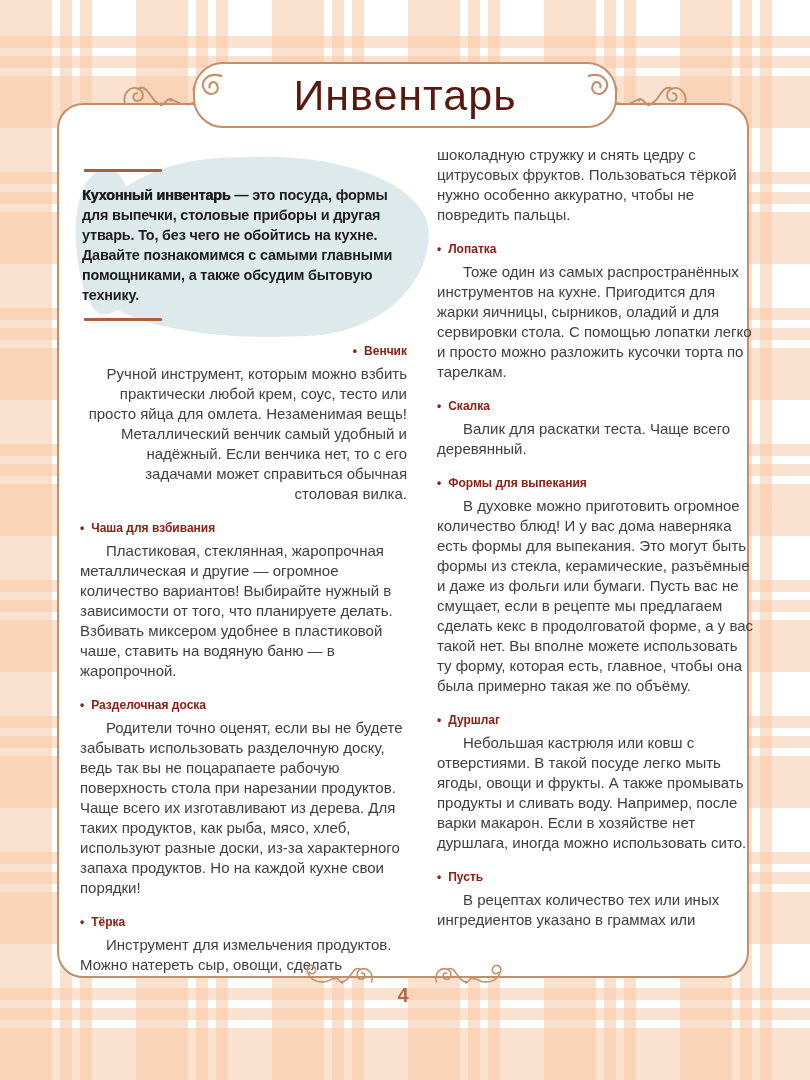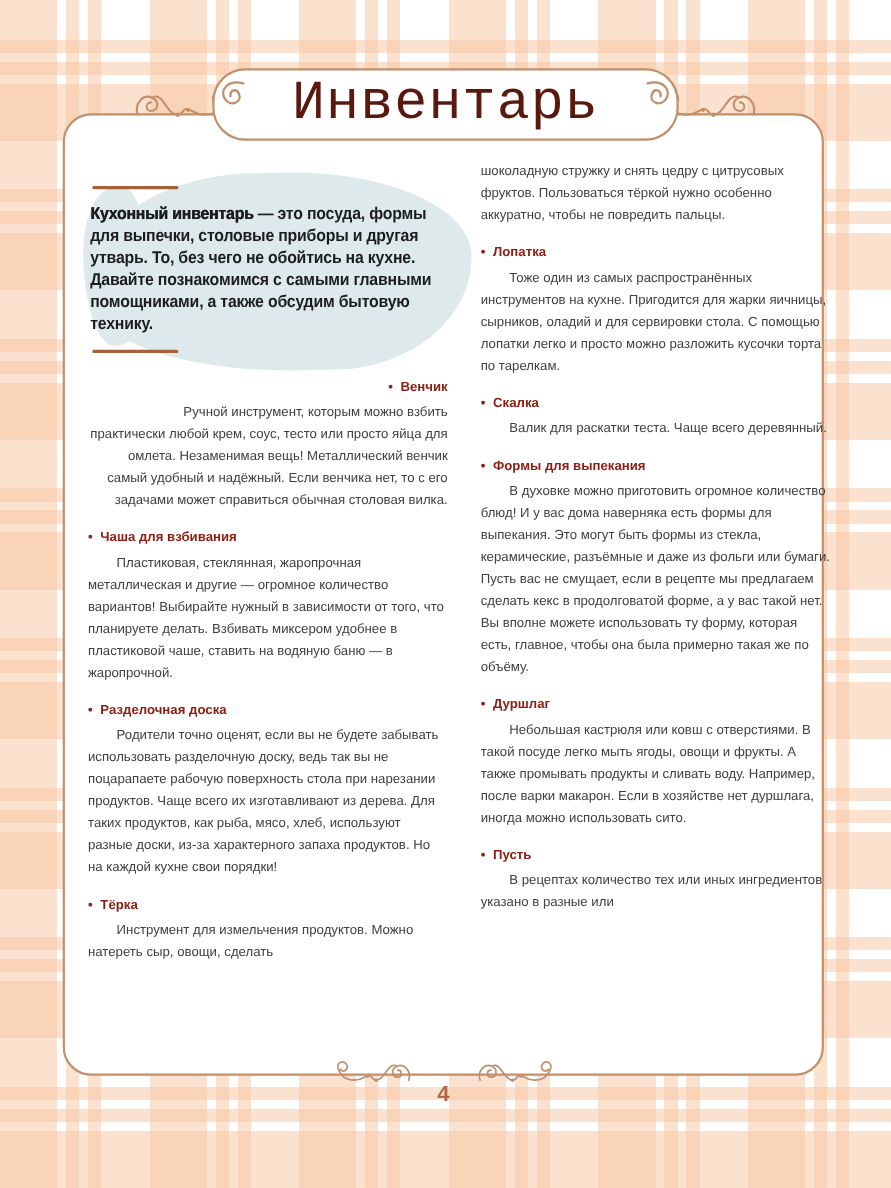--- a/index.html
+++ b/index.html
@@ -23,21 +23,21 @@
     background:#ffffff;border:2px solid #c28f6d;border-radius:26px;
     box-sizing:border-box;
   }
   .banner{
     position:absolute;left:50%;top:62px;width:424px;height:66px;margin-left:-212px;
     background:#ffffff;border:2px solid #c28f6d;border-radius:30px;
     box-sizing:border-box;z-index:6;
     display:flex;align-items:center;justify-content:center;
   }
   .title{
-    font-family:Liberation Mono, monospace;font-size:50px;font-weight:400;
+    font-family:Liberation Sans, sans-serif;font-size:43px;font-weight:400;
     color:#5a190e;letter-spacing:1px;line-height:1;
   }
   .flourish{position:absolute;z-index:5;}
   .flourish svg{display:block;}
   .mirror{transform:scaleX(-1);}
   .banner-curl{position:absolute;top:9px;}
   .banner-curl.left{left:3px;}
   .banner-curl.right{right:3px;transform:scaleX(-1);}
 
   .col{position:absolute;top:60px;}
@@ -65,21 +65,21 @@
     letter-spacing:-0.2px;
   }
   .intro-lead{text-shadow:0.5px 0 #1d1d1d;}
 
   .sec{margin-top:14px;}
   .sec h3{
     margin:0 0 3px 0;font-size:12px;line-height:20px;font-weight:700;color:#8c2014;
   }
   .blt{margin-right:7px;}
   .sec p, .cont{
-    margin:0;font-size:12px;line-height:20px;color:#3f4040;
+    margin:0;font-size:15px;line-height:20px;color:#3f4040;
   }
   .sec p{text-indent:26px;}
   .cont{text-indent:0;}
   .col-left .sec:first-of-type{margin-top:16px;text-align:right;}
 
   .page-num{
     position:absolute;left:57px;width:692px;top:984px;text-align:center;
     font-size:20px;font-weight:700;color:#b06b44;z-index:6;
   }
 </style>
@@ -191,20 +191,20 @@
           <p>В духовке можно приготовить огромное количество блюд! И у вас дома наверняка есть формы для выпекания. Это могут быть формы из стекла, керамические, разъёмные и даже из фольги или бумаги. Пусть вас не смущает, если в рецепте мы предлагаем сделать кекс в продолговатой форме, а у вас такой нет. Вы вполне можете использовать ту форму, которая есть, главное, чтобы она была примерно такая же по объёму.</p>
         </section>
 
         <section class="sec">
           <h3><span class="blt">•</span><span>Дуршлаг</span></h3>
           <p>Небольшая кастрюля или ковш с отверстиями. В такой посуде легко мыть ягоды, овощи и фрукты. А также промывать продукты и сливать воду. Например, после варки макарон. Если в хозяйстве нет дуршлага, иногда можно использовать сито.</p>
         </section>
 
         <section class="sec">
           <h3><span class="blt">•</span><span>Пусть</span></h3>
-          <p>В рецептах количество тех или иных ингредиентов указано в разные или</p>
+          <p>В рецептах количество тех или иных ингредиентов указано в граммах или</p>
         </section>
       </div>
   </div>
 
 </div>
 
 <div class="page-num">4</div>
 
 </body></html>

